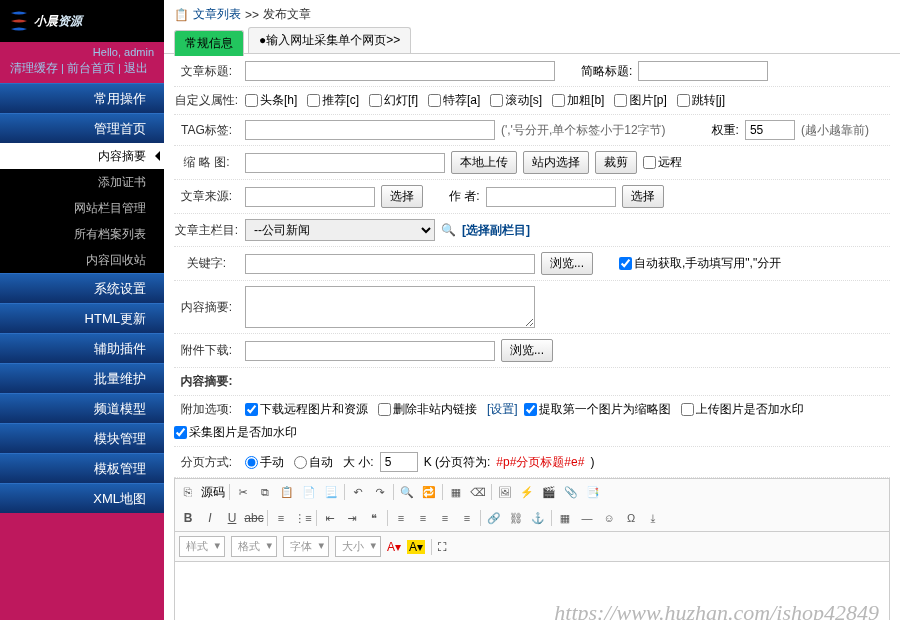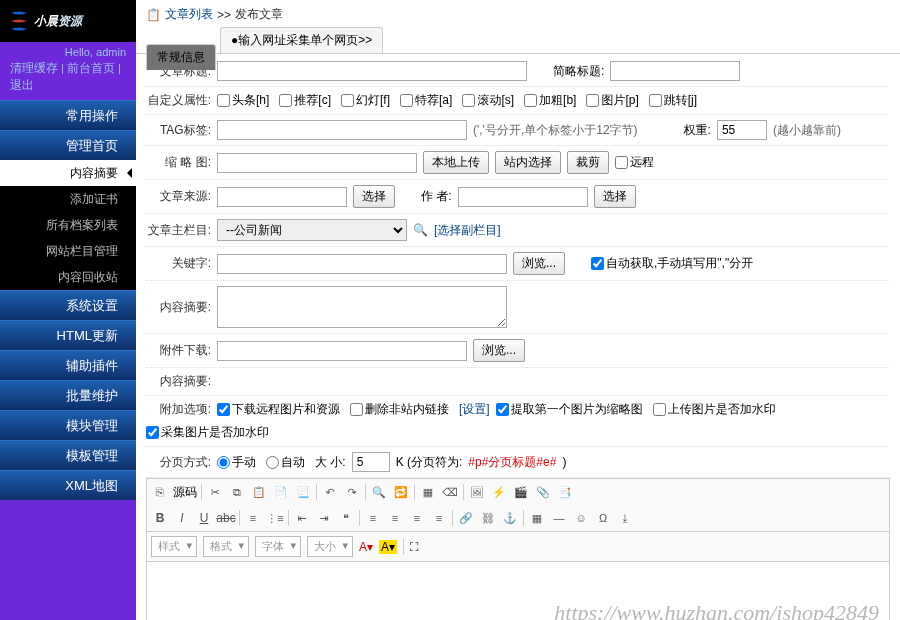--- a/index.html
+++ b/index.html
@@ -1,42 +1,42 @@
 <!DOCTYPE html>
 <html><head>
 <meta charset="utf-8">
 <style>
 *{box-sizing:border-box;margin:0;padding:0;font-family:"Microsoft YaHei",Arial,sans-serif;font-size:12px}
 body{display:flex;width:900px;height:620px;overflow:hidden;background:#fff}
-.sidebar{width:136px;background:#6d28d9;color:#fff;flex-shrink:0}
+.sidebar{width:164px;background:#be185d;color:#fff;flex-shrink:0}
 .logo{height:42px;background:#000;display:flex;align-items:center;padding:0 8px;font-size:20px;font-style:italic;font-weight:bold}
 .logo svg{margin-right:4px}
 .lg1{color:#fff}.lg2{color:#d7e9f7}
 .user-bar{text-align:right;padding:4px 10px 2px;color:#9cc6e9;font-size:11px}
 .user-links{text-align:left;padding:0 10px 6px;color:#9cc6e9;font-size:11px}
 .user-links span{cursor:pointer}
 .menu-item{height:30px;line-height:30px;text-align:right;padding-right:18px;background:linear-gradient(#1e5fb0,#0d2f6a);border-top:1px solid #2c6fc4;color:#fff;cursor:pointer;font-size:13px}
 .sub-item{height:26px;line-height:26px;text-align:right;padding-right:18px;background:#000;color:#bbb;cursor:pointer;font-size:12px}
 .sub-item.active{background:#fff;color:#000;position:relative}
 .sub-item.active::after{content:"";position:absolute;right:4px;top:8px;border:5px solid transparent;border-right-color:#000}
 .main{flex:1;overflow:auto;background:#fff}
 .crumb{padding:6px 10px 4px;display:flex;align-items:center;gap:4px;color:#333}
 .crumb a{color:#048;cursor:pointer}
 .tabs{display:flex;border-bottom:1px solid #ccc;padding-left:10px;gap:4px}
 .tab{padding:4px 10px;border:1px solid #ccc;border-bottom:none;background:#f5f5f5;cursor:pointer;font-size:12px;border-radius:3px 3px 0 0}
-.tab.active{background:#737373;position:relative;top:17px}
+.tab.active{background:#22c55e;position:relative;top:3px}
 .form{padding:2px 10px}
 .row{display:flex;align-items:center;padding:5px 0;border-bottom:1px dotted #ddd;gap:6px;flex-wrap:wrap}
-.lbl{width:65px;text-align:right;color:#333;flex-shrink:0}
+.lbl{width:65px;text-align:center;color:#333;flex-shrink:0}
 input[type=text],textarea,select{border:1px solid #aaa;padding:2px 4px;font-size:12px}
 .chk{display:inline-flex;align-items:center;gap:2px;margin-right:4px}
 .btn{border:1px solid #999;background:linear-gradient(#fefefe,#e5e5e5);padding:2px 8px;cursor:pointer;font-size:12px;border-radius:2px}
 .hint{color:#666}
 .red{color:#d00}
-.bold{font-weight:normal}
+.bold{font-weight:bold}
 .editor-tb{border:1px solid #ccc;padding:4px;display:flex;flex-wrap:wrap;gap:4px;align-items:center;background:#fafafa}
 .editor-tb .ico{width:18px;height:18px;display:flex;align-items:center;justify-content:center;cursor:pointer;font-size:11px;color:#555;border-radius:2px}
 .editor-row2{border:1px solid #ccc;border-top:none;padding:4px;display:flex;gap:6px;align-items:center;background:#fafafa}
 .dd{border:1px solid #bbb;padding:2px 16px 2px 6px;color:#999;font-size:11px;position:relative;background:#fff}
 .dd::after{content:"▾";position:absolute;right:4px;color:#888}
 .canvas{border:1px solid #ccc;border-top:none;height:80px;position:relative}
 .wm{position:absolute;right:10px;bottom:15px;font-size:22px;color:#b8b8b8;font-style:italic;font-family:serif}
 .sep{width:1px;height:16px;background:#ccc}
 </style>
 </head>
@@ -55,27 +55,28 @@
   <div class="user-bar">Hello, admin</div>
   <div class="user-links">
     <span>清理缓存</span> |
     <span>前台首页</span> |
     <span>退出</span>
   </div>
   <div class="menu-item">常用操作</div>
   <div class="menu-item">管理首页</div>
   <div class="sub-item active">内容摘要</div>
   <div class="sub-item">添加证书</div>
+  <div class="sub-item">网站栏目管理</div>
   <div class="sub-item">所有档案列表</div>
-  <div class="sub-item">网站栏目管理</div>
   <div class="sub-item">内容回收站</div>
   <div class="menu-item">系统设置</div>
   <div class="menu-item">HTML更新</div>
   <div class="menu-item">辅助插件</div>
   <div class="menu-item">批量维护</div>
+  <div class="menu-item">频道模型</div>
   <div class="menu-item">模块管理</div>
   <div class="menu-item">模板管理</div>
   <div class="menu-item">XML地图</div>
 </div>
 
 <div class="main">
   <div class="crumb">
     <span>📋</span>
     <a>文章列表</a>
     <span>&gt;&gt;</span>

